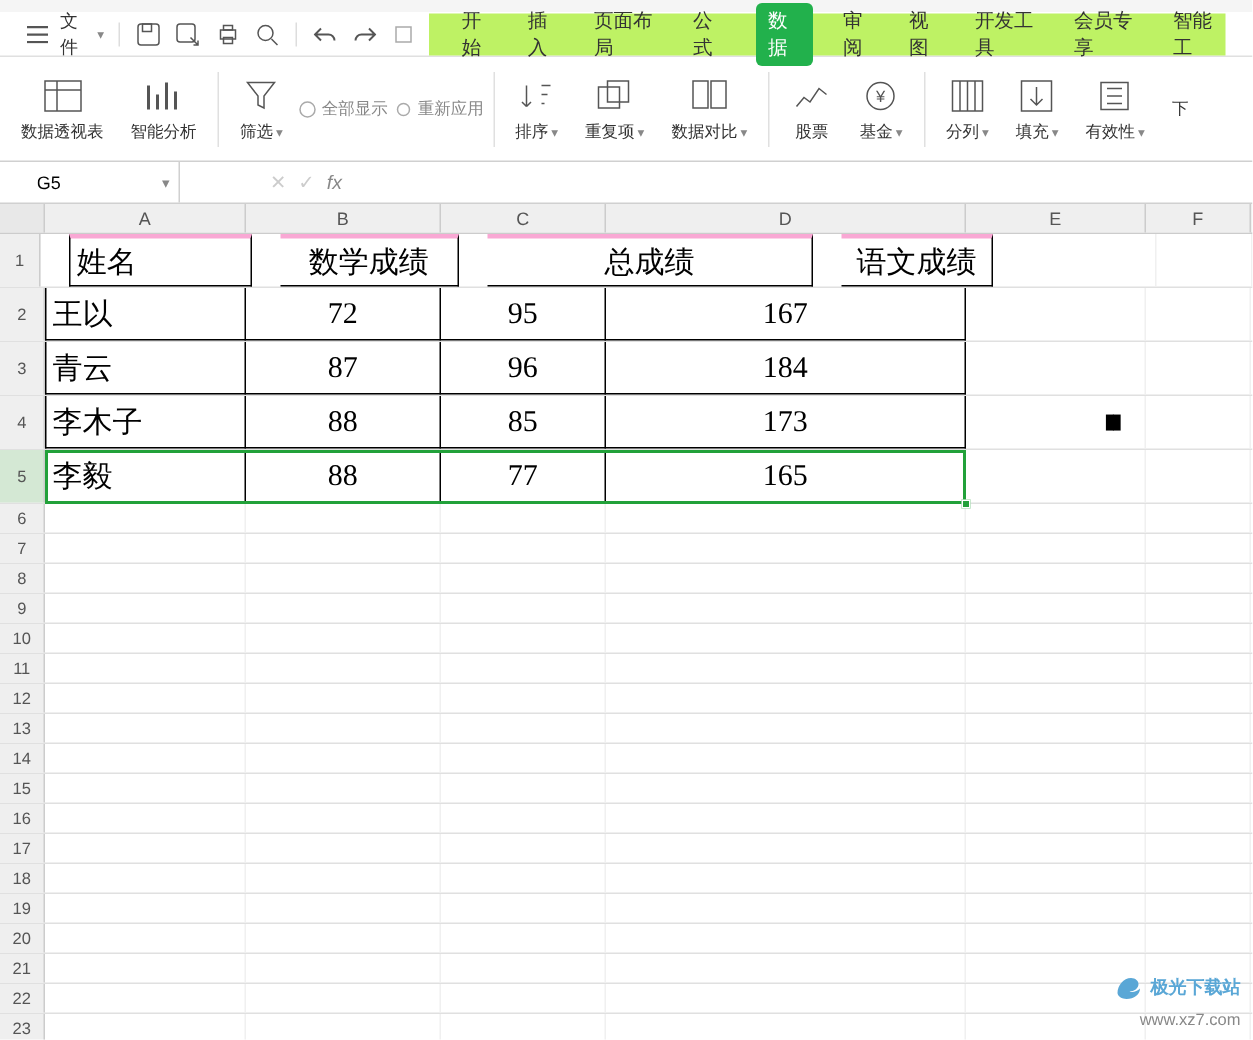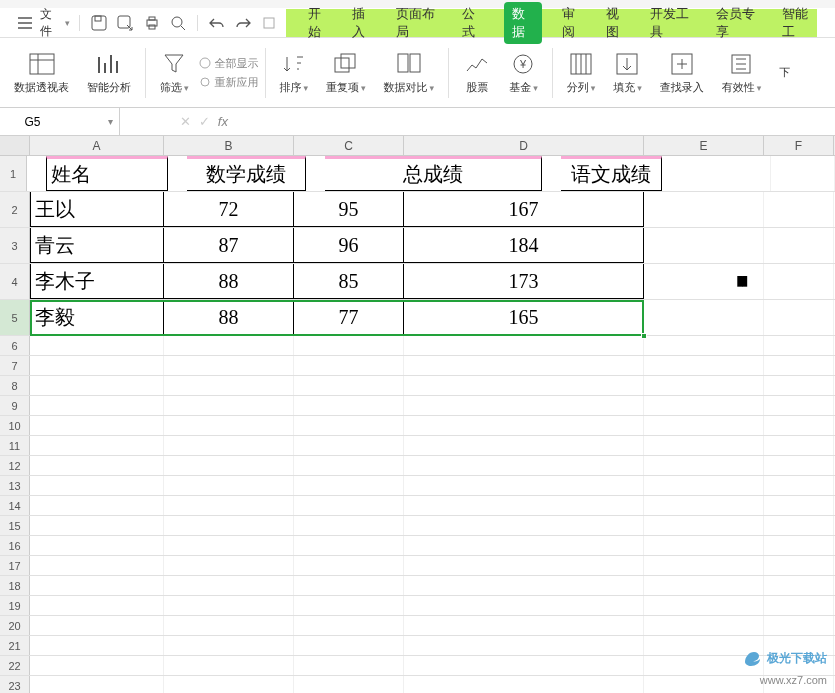--- a/index.html
+++ b/index.html
@@ -17,21 +17,21 @@
 .tabs-row { height: 28px; background: #bef264; display: flex; align-items: center; gap: 18px; padding-left: 280px; font-size: 13px; color: #333; }
 .tabs-row .tab { cursor: pointer; padding: 4px 2px; }
 .tabs-row .tab.active { background: #22b14c; color: #fff; border-radius: 4px; padding: 3px 8px; }
 
 
 .ribbon { height: 70px; background: #fff; border-bottom: 1px solid #d0d0d0; display: flex; align-items: center; padding: 0 6px; gap: 2px; }
 .ribbon-group { display: flex; flex-direction: column; align-items: center; justify-content: center; height: 100%; padding: 0 8px; font-size: 11px; color: #333; cursor: pointer; }
 .ribbon-group .big-icon { width: 28px; height: 28px; display: flex; align-items: center; justify-content: center; color: #555; margin-bottom: 2px; }
 .ribbon-group .lbl { white-space: nowrap; display:flex; align-items:center; gap:2px;}
 .ribbon-sep { width: 1px; height: 50px; background: #e0e0e0; margin: 0 4px; }
-.ribbon-sub { display: flex; flex-direction: column; gap: 4px; font-size: 11px; color: #888; }
+.ribbon-sub { display: flex; gap: 4px; font-size: 11px; color: #888; }
 .ribbon-sub .sub-item { display: flex; align-items: center; gap: 4px; cursor: pointer; }
 
 
 .ref-bar { height: 28px; border-bottom: 1px solid #d0d0d0; display: flex; align-items: center; background: #fff; }
 .name-box { width: 120px; height: 100%; border-right: 1px solid #d0d0d0; display: flex; align-items: center; justify-content: center; font-size: 12px; position: relative; }
 .name-box input { border: none; width: 70px; font-size: 12px; outline: none; }
 .name-box .dd { position: absolute; right: 6px; color: #888; font-size: 10px; }
 .fx-area { display: flex; align-items: center; padding-left: 60px; gap: 8px; color: #888; font-size: 13px; }
 
 
@@ -258,29 +258,20 @@
         </svg>
       </div>
     <div class="lbl">
         <span>填充</span>
         <span class="caret">▾</span>
       </div>
   </div>
   <div class="ribbon-group">
     <div class="big-icon">
         <svg width="22" height="22" viewBox="0 0 22 22">
-          <rect x="1" y="1" width="20" height="20" fill="none" stroke="#555"></rect>
-          <path d="M11 6v10m-5-5h10" stroke="#555"></path>
-        </svg>
-      </div>
-    <div class="lbl">查找录入</div>
-  </div>
-  <div class="ribbon-group">
-    <div class="big-icon">
-        <svg width="22" height="22" viewBox="0 0 22 22">
           <rect x="2" y="2" width="18" height="18" fill="none" stroke="#555"></rect>
           <path d="M6 6h10M6 11h10M6 16h10" stroke="#555"></path>
         </svg>
       </div>
     <div class="lbl">
         <span>有效性</span>
         <span class="caret">▾</span>
       </div>
   </div>
   <div class="ribbon-group">

